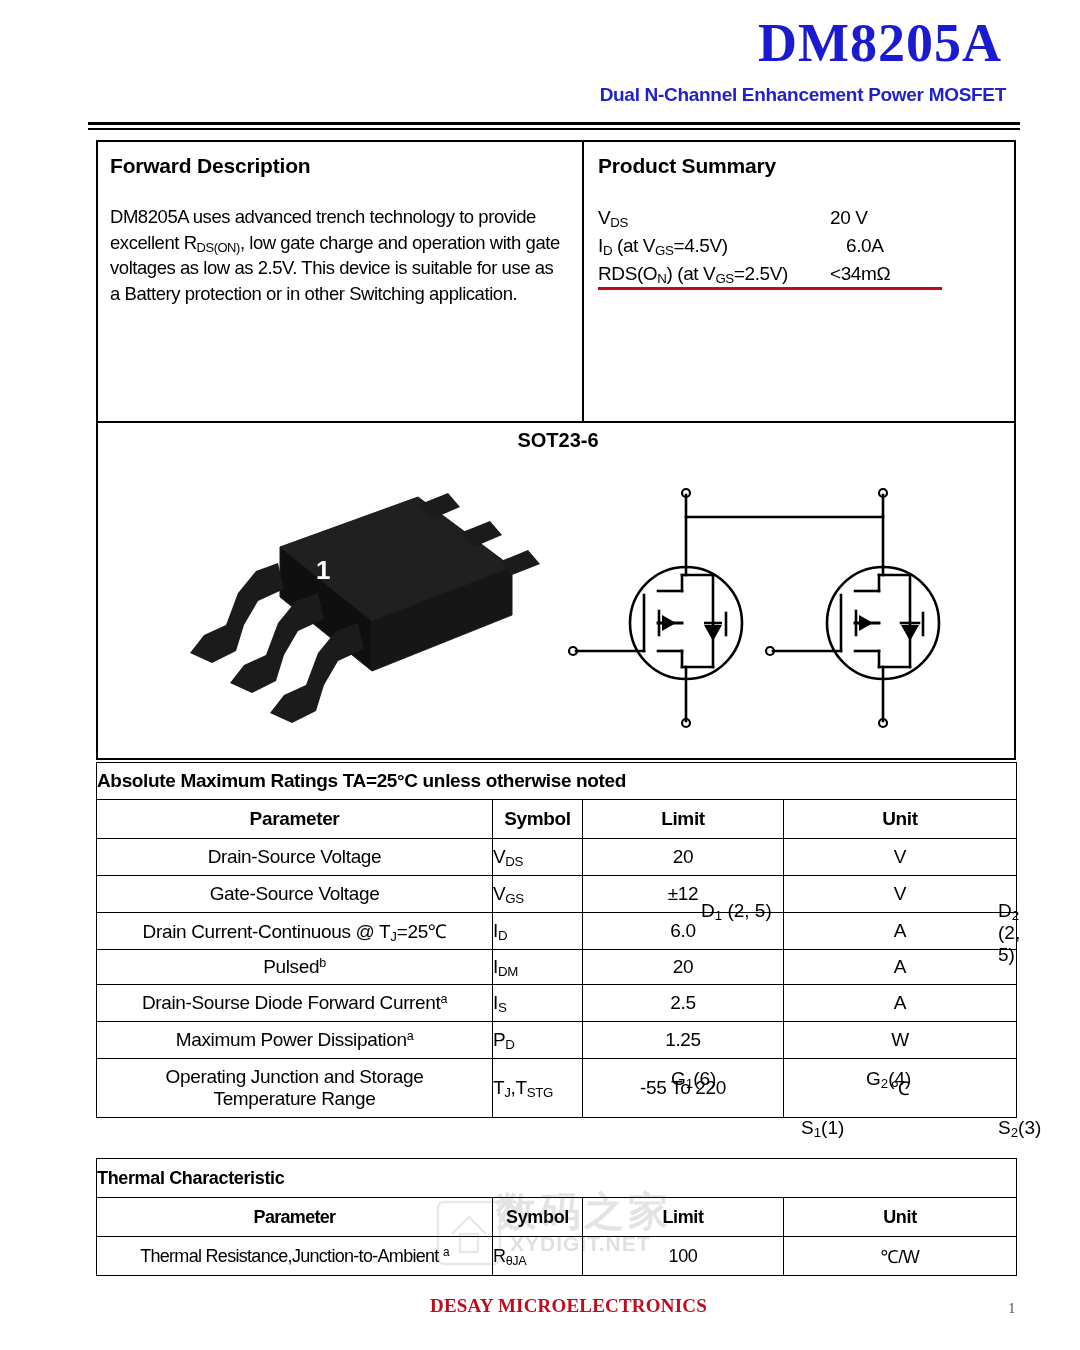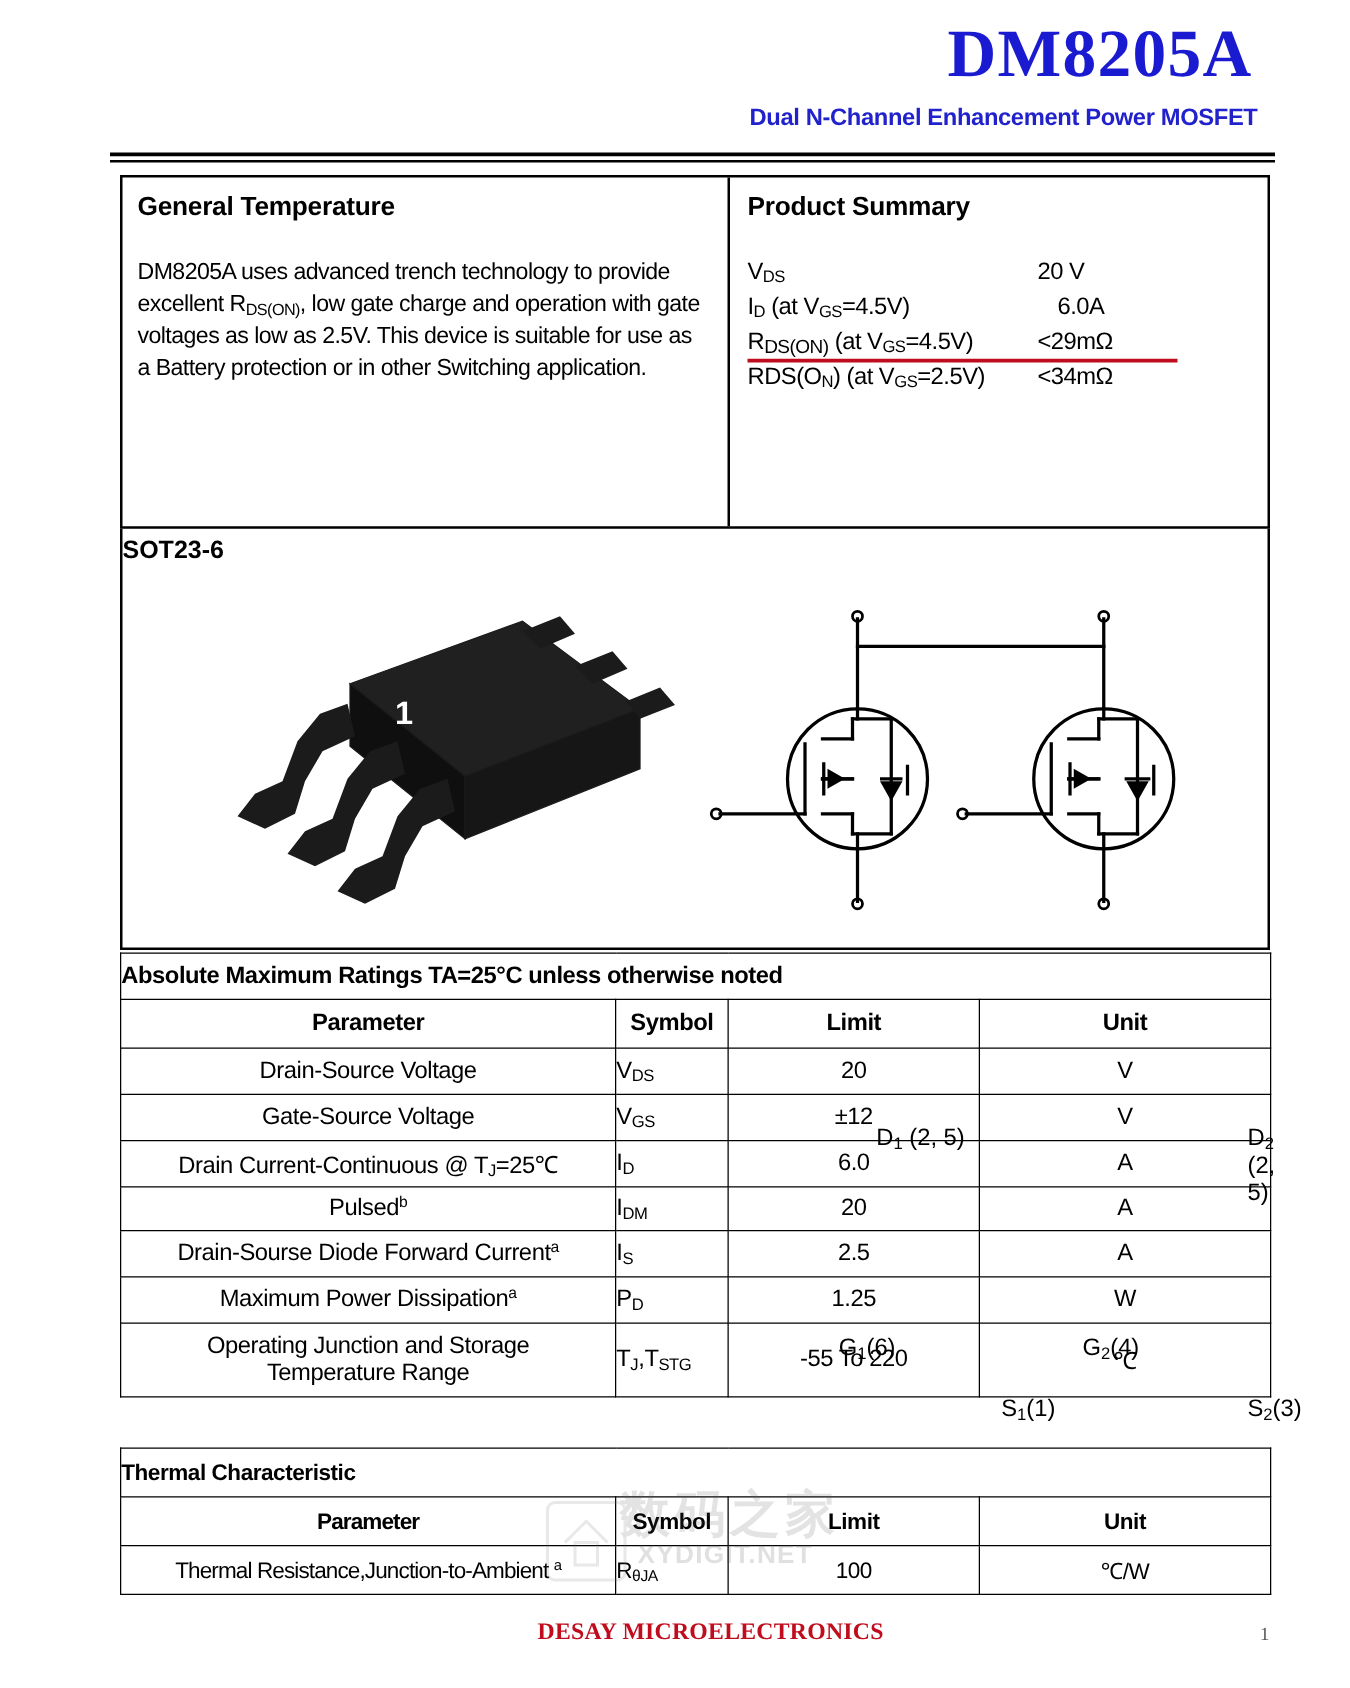--- a/index.html
+++ b/index.html
@@ -132,21 +132,21 @@
     width: 920px;
     height: 337px;
     border: 2px solid #000;
     border-top: none;
     box-sizing: border-box;
   }
   .pkg-label {
     position: absolute;
     left: 0; top: 6px;
     width: 920px;
-    text-align: left;
+    text-align: center;
     margin-left: -2px;
   }
   .pkg-label span {
     display: inline-block;
     transform: translateX(2px);
     font-size: 20px;
     font-weight: bold;
   }
   .pkg-photo {
     position: absolute;
@@ -250,30 +250,29 @@
 <div class="header">
   <div class="doc-title">DM8205A</div>
   <div class="doc-subtitle">Dual N-Channel Enhancement Power MOSFET</div>
 </div>
 <div class="rule-double"></div>
 
 <div class="topbox">
   <div class="vdiv"></div>
 
   <div class="desc-pane">
-    <div class="sec-title">General Temperature</div>
+    <div class="sec-title">Forward Description</div>
     <div class="desc-body">DM8205A uses advanced trench technology to provide excellent R<sub>DS(ON)</sub>, low gate charge and operation with gate voltages as low as 2.5V. This device is suitable for use as a Battery protection or in other Switching application.</div>
   </div>
 
   <div class="sum-pane">
     <div class="sec-title">Product Summary</div>
     <div class="sum-rows" id="summary-rows">
         <div class="sum-row"><span class="sum-label">V<sub>DS</sub></span><span style="position: absolute; left: 232px; top: 0px;">20 V</span></div>
         <div class="sum-row"><span class="sum-label">I<sub>D</sub> (at V<sub>GS</sub>=4.5V)</span><span style="position: absolute; left: 248px; top: 0px;">6.0A</span></div>
-        <div class="sum-row"><span class="sum-label">R<sub class="sm">DS(ON)</sub> (at V<sub>GS</sub>=4.5V)</span><span style="position: absolute; left: 232px; top: 0px;">&lt;29mΩ</span></div>
         <div class="sum-row"><span class="sum-label">RDS(O<sub>N</sub>) (at V<sub>GS</sub>=2.5V)</span><span style="position: absolute; left: 232px; top: 0px;">&lt;34mΩ</span></div>
         <div class="redline" style="background: rgb(192, 13, 30); top: 83px;"></div>
       </div>
   </div>
 </div>
 
 <div class="pkgbox">
   <div class="pkg-label">
     <span>SOT23-6</span>
   </div>

